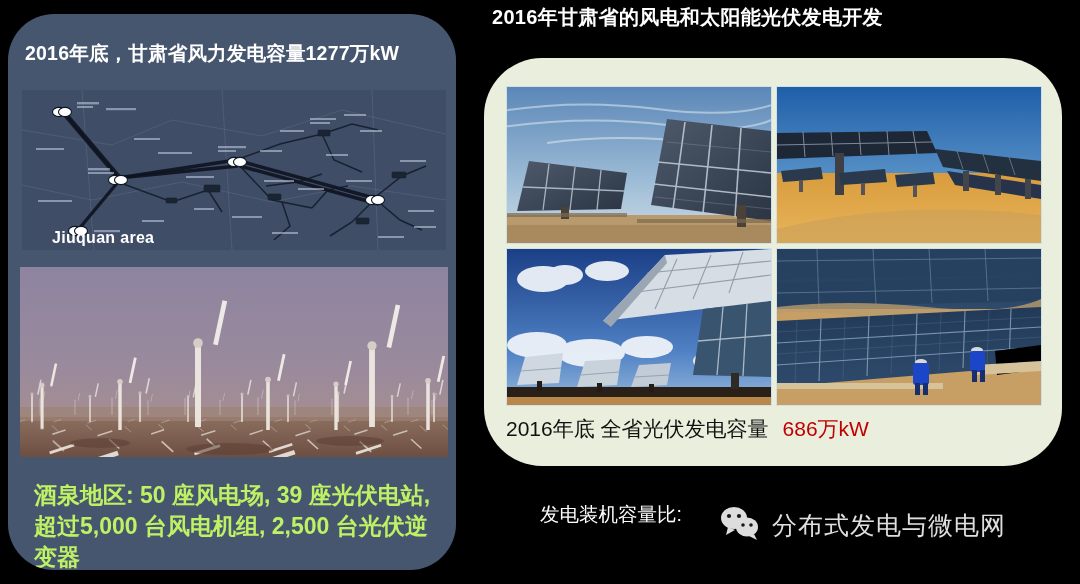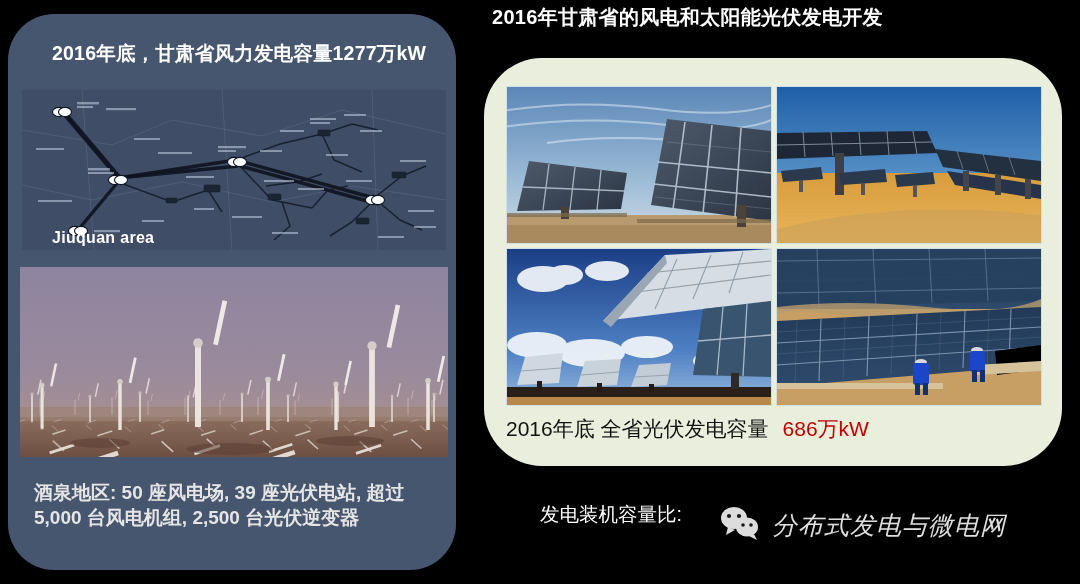--- a/index.html
+++ b/index.html
@@ -3,34 +3,34 @@
 <meta charset="utf-8">
 <style>
   html,body{margin:0;padding:0;background:#000;}
   body{width:1080px;height:584px;overflow:hidden;
        font-family:"Liberation Sans","DejaVu Sans",sans-serif;}
   .slide{position:relative;width:1080px;height:584px;background:#000;}
 
   
   .left-panel{position:absolute;left:8px;top:14px;width:448px;height:556px;
     background:#47566f;border-radius:46px;overflow:hidden;}
-  .left-heading{position:absolute;left:44px;top:26px;width:400px;
+  .left-heading{position:absolute;left:17px;top:26px;width:400px;
     color:#fff;font-size:19.5px;font-weight:bold;line-height:1.35;
     letter-spacing:.2px;}
   
   .map{position:absolute;left:14px;top:76px;width:424px;height:160px;}
   .map svg{display:block;width:100%;height:100%;}
   .jiuquan{position:absolute;left:44px;top:215px;color:#fff;
     font-size:16px;font-weight:bold;letter-spacing:.3px;}
   
   .wind-photo{position:absolute;left:12px;top:253px;width:428px;height:190px;
     overflow:hidden;background:#8d7f93;}
   .wind-photo svg{display:block;width:100%;height:100%;}
   .left-caption{position:absolute;left:26px;top:466px;width:410px;
-    color:#e5e5e5;font-size:19px;font-weight:bold;line-height:1.34;}
+    color:#bef264;font-size:23px;font-weight:bold;line-height:1.34;}
 
   
   .title{position:absolute;left:492px;top:4px;width:588px;
     color:#fff;font-size:20px;font-weight:bold;letter-spacing:.3px;
     white-space:nowrap;}
 
   .white-card{position:absolute;left:484px;top:58px;width:578px;height:408px;
     background:#e9efdc;border-radius:58px;}
 
   .photo-grid{position:absolute;left:506px;top:86px;width:536px;height:320px;
@@ -46,21 +46,21 @@
 
   .ratio{position:absolute;left:540px;top:500px;
     color:#fff;font-size:19.5px;font-weight:normal;line-height:1.45;
     white-space:nowrap;}
   .ratio .l2{padding-left:16px;}
 
   
   .watermark{position:absolute;left:718px;top:505px;
     display:flex;align-items:center;gap:8px;opacity:.92;}
   .wm-text{color:#f2f2f2;font-size:25px;font-weight:normal;
-    letter-spacing:1px;white-space:nowrap;font-style:italic;}
+    letter-spacing:1px;white-space:nowrap;}
 </style>
 </head>
 <body>
 
 <div class="slide">
 
   <div class="left-panel">
 
     <div class="left-heading">2016年底，甘肃省风力发电容量1277万kW</div>
 

